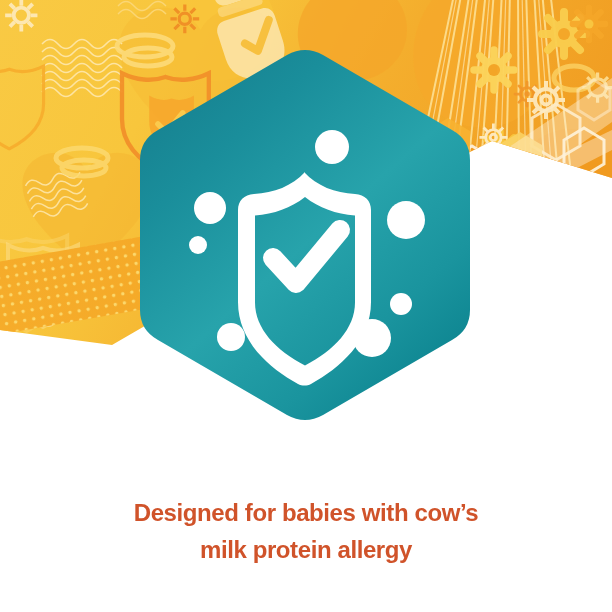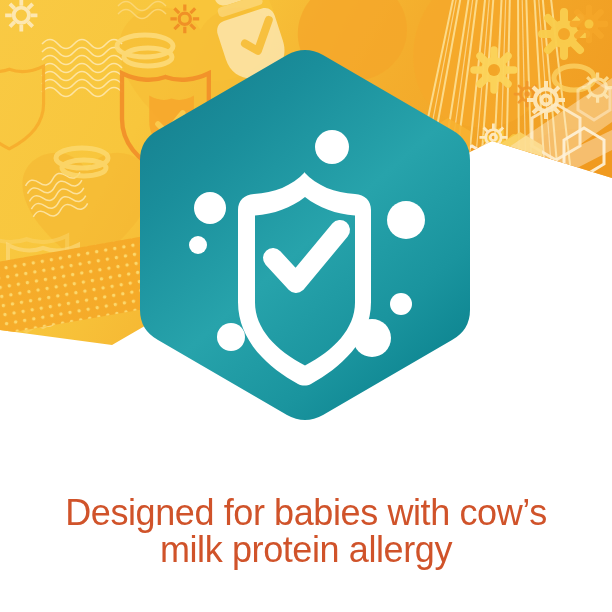--- a/index.html
+++ b/index.html
@@ -6,22 +6,22 @@
   body{
     width:612px;height:612px;overflow:hidden;position:relative;
     font-family:"Liberation Sans", sans-serif;
   }
   #stage{position:absolute;inset:0;width:612px;height:612px;background:#ffffff;}
   #stage > svg{position:absolute;left:0;top:0;}
   .caption{
     position:absolute;left:0;right:0;top:494px;
     text-align:center;
     font-family:"Liberation Sans", sans-serif;
-    font-weight:400;
-    font-size:36px;
+    font-weight:700;
+    font-size:24px;
     line-height:37px;
     letter-spacing:-0.4px;
     color:#D0532A;
     white-space:pre-line;
   }
 </style>
 </head>
 <body>
 
 <div id="stage">

